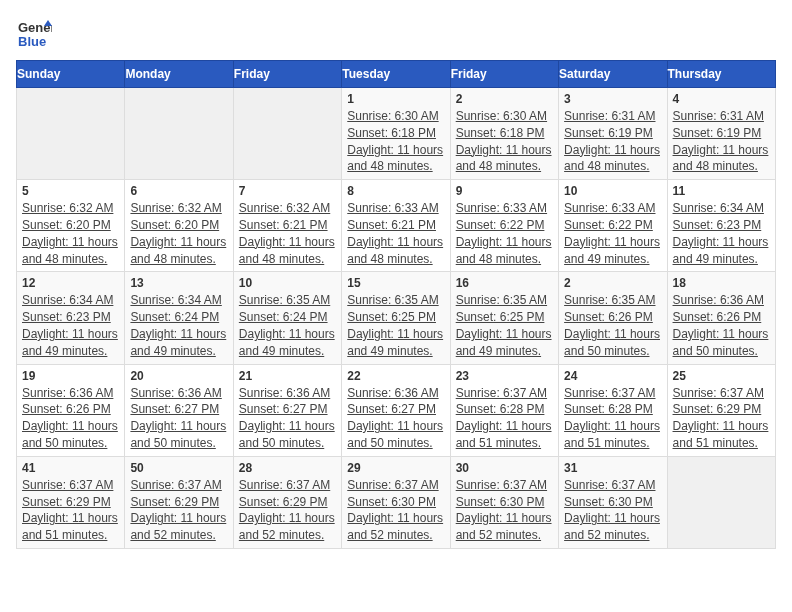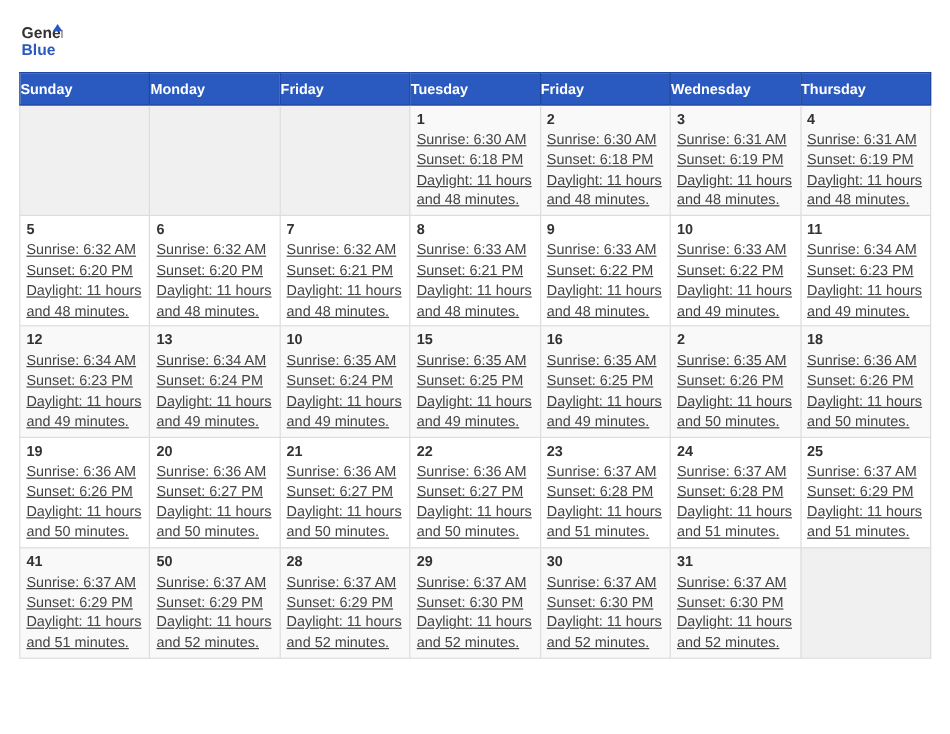--- a/index.html
+++ b/index.html
@@ -75,21 +75,21 @@
 </div>
 
 <table class="calendar">
   <thead>
     <tr id="weekday-header">
         <th>Sunday</th>
         <th>Monday</th>
         <th>Friday</th>
         <th>Tuesday</th>
         <th>Friday</th>
-        <th>Wednesday</th>
+        <th>Saturday</th>
         <th>Thursday</th>
       </tr>
   </thead>
   <tbody id="calendar-body">
       <tr>
         <td class="empty"></td>
         <td class="empty"></td>
         <td class="empty"></td>
         <td>
           <span class="day-num">1</span>

